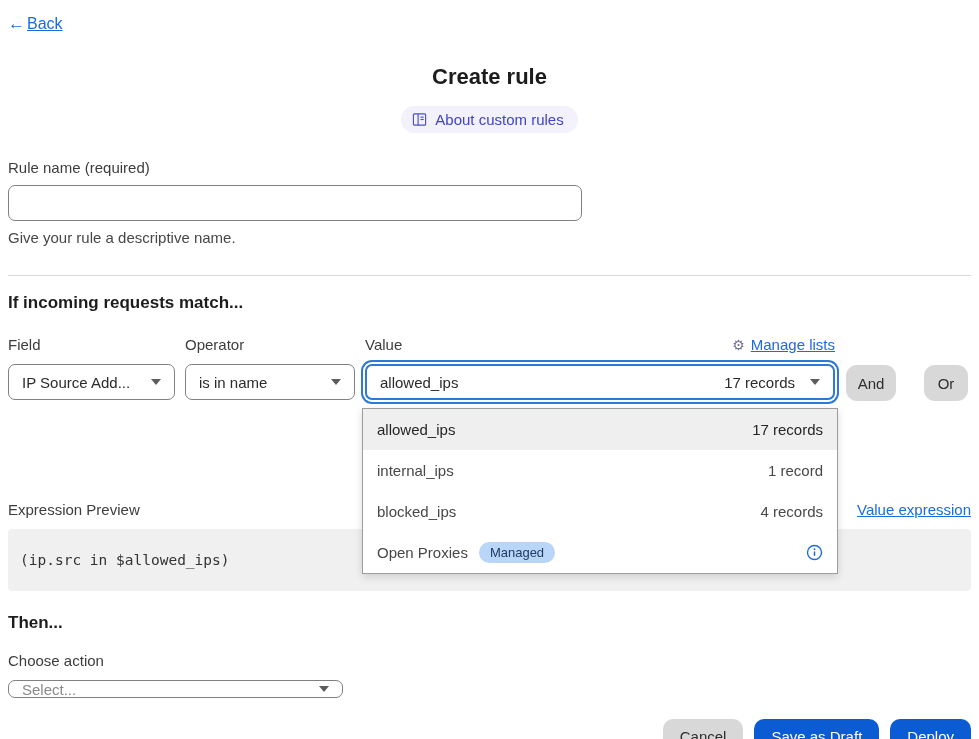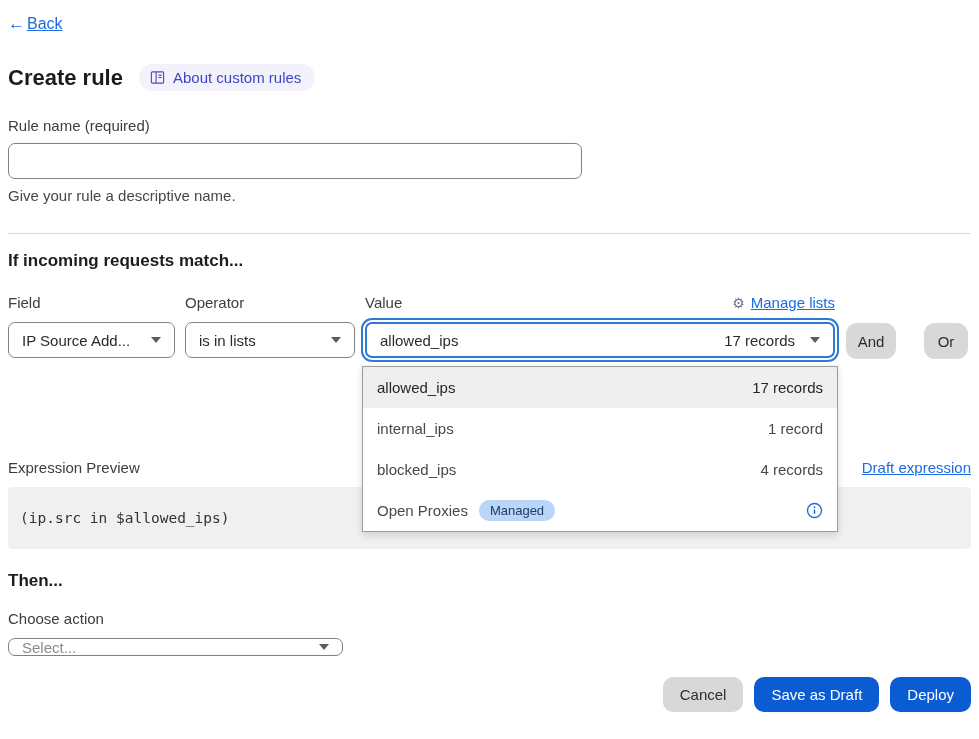--- a/index.html
+++ b/index.html
@@ -13,21 +13,21 @@
   }
   .page { padding: 14px 8px 0 8px; position: relative; }
 
   
   .back-row { margin-bottom: 30px; }
   .back-link { font-size: 16px; color: #1a6ce0; text-decoration: none; display: inline-flex; align-items: center; gap: 2px; cursor: pointer; }
   .back-arrow { text-decoration: none; font-size: 17px; }
   .back-text { text-decoration: underline; }
 
   
-  .title-row { display: flex; align-items: center; gap: 16px; margin-bottom: 26px; }
+  .title-row { display: flex; align-items: center; gap: 16px; margin-bottom: 26px; flex-direction: column; }
   .page-title { font-size: 22px; font-weight: 700; color: #1c1c1c; }
   .about-badge {
     display: inline-flex; align-items: center; gap: 8px;
     background: #f2f1fc; border-radius: 14px; padding: 5px 14px 5px 11px;
     font-size: 15px; color: #3f45c6; cursor: pointer; text-decoration: none;
   }
   .about-badge svg { display: block; }
 
   
   .form-label { font-size: 15px; color: #3d3d3d; margin-bottom: 9px; }
@@ -174,21 +174,21 @@
         <span>IP Source Add...</span>
         <span class="caret"></span>
       </div>
     </div>
 
     <div class="col col-operator">
       <div class="col-label-row">
         <span class="col-label">Operator</span>
       </div>
       <div class="select">
-        <span>is in lists</span>
+        <span>is in name</span>
         <span class="caret"></span>
       </div>
     </div>
 
     <div class="col col-value">
       <div class="col-label-row">
         <span class="col-label">Value</span>
         <a class="manage-link">
           <span class="gear">⚙</span>
           <span class="manage-text">Manage lists</span>
@@ -231,21 +231,21 @@
       </div>
     </div>
 
     <button class="conj-btn and-btn">And</button>
     <button class="conj-btn or-btn">Or</button>
   </div>
 
   
   <div class="expr-head">
     <span class="expr-label">Expression Preview</span>
-    <a class="edit-expr-link">Draft expression</a>
+    <a class="edit-expr-link">Value expression</a>
   </div>
   <div class="expr-block">
     <code class="expr-code">(ip.src in $allowed_ips)</code>
   </div>
 
   
   <h2 class="then-heading">Then...</h2>
   <div class="choose-action-label">Choose action</div>
   <div class="select action-select">
     <span class="action-placeholder">Select...</span>

